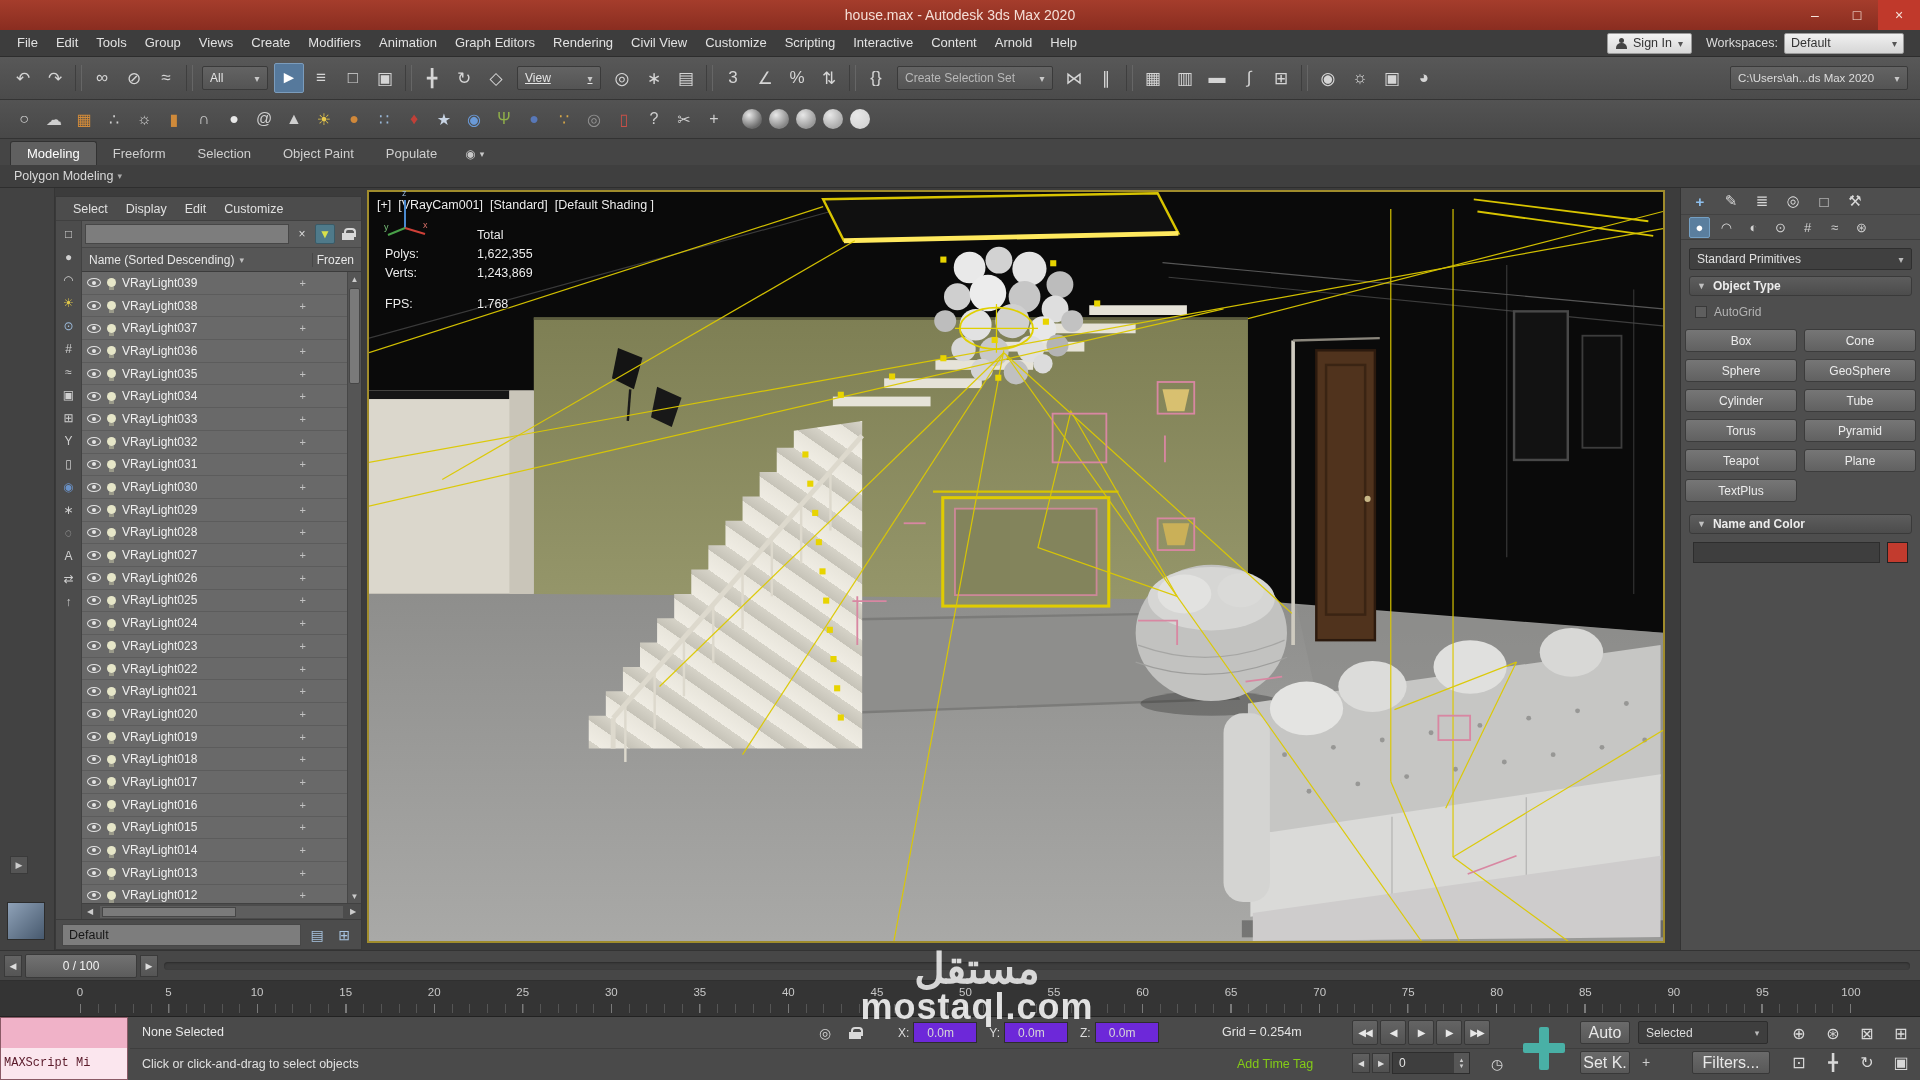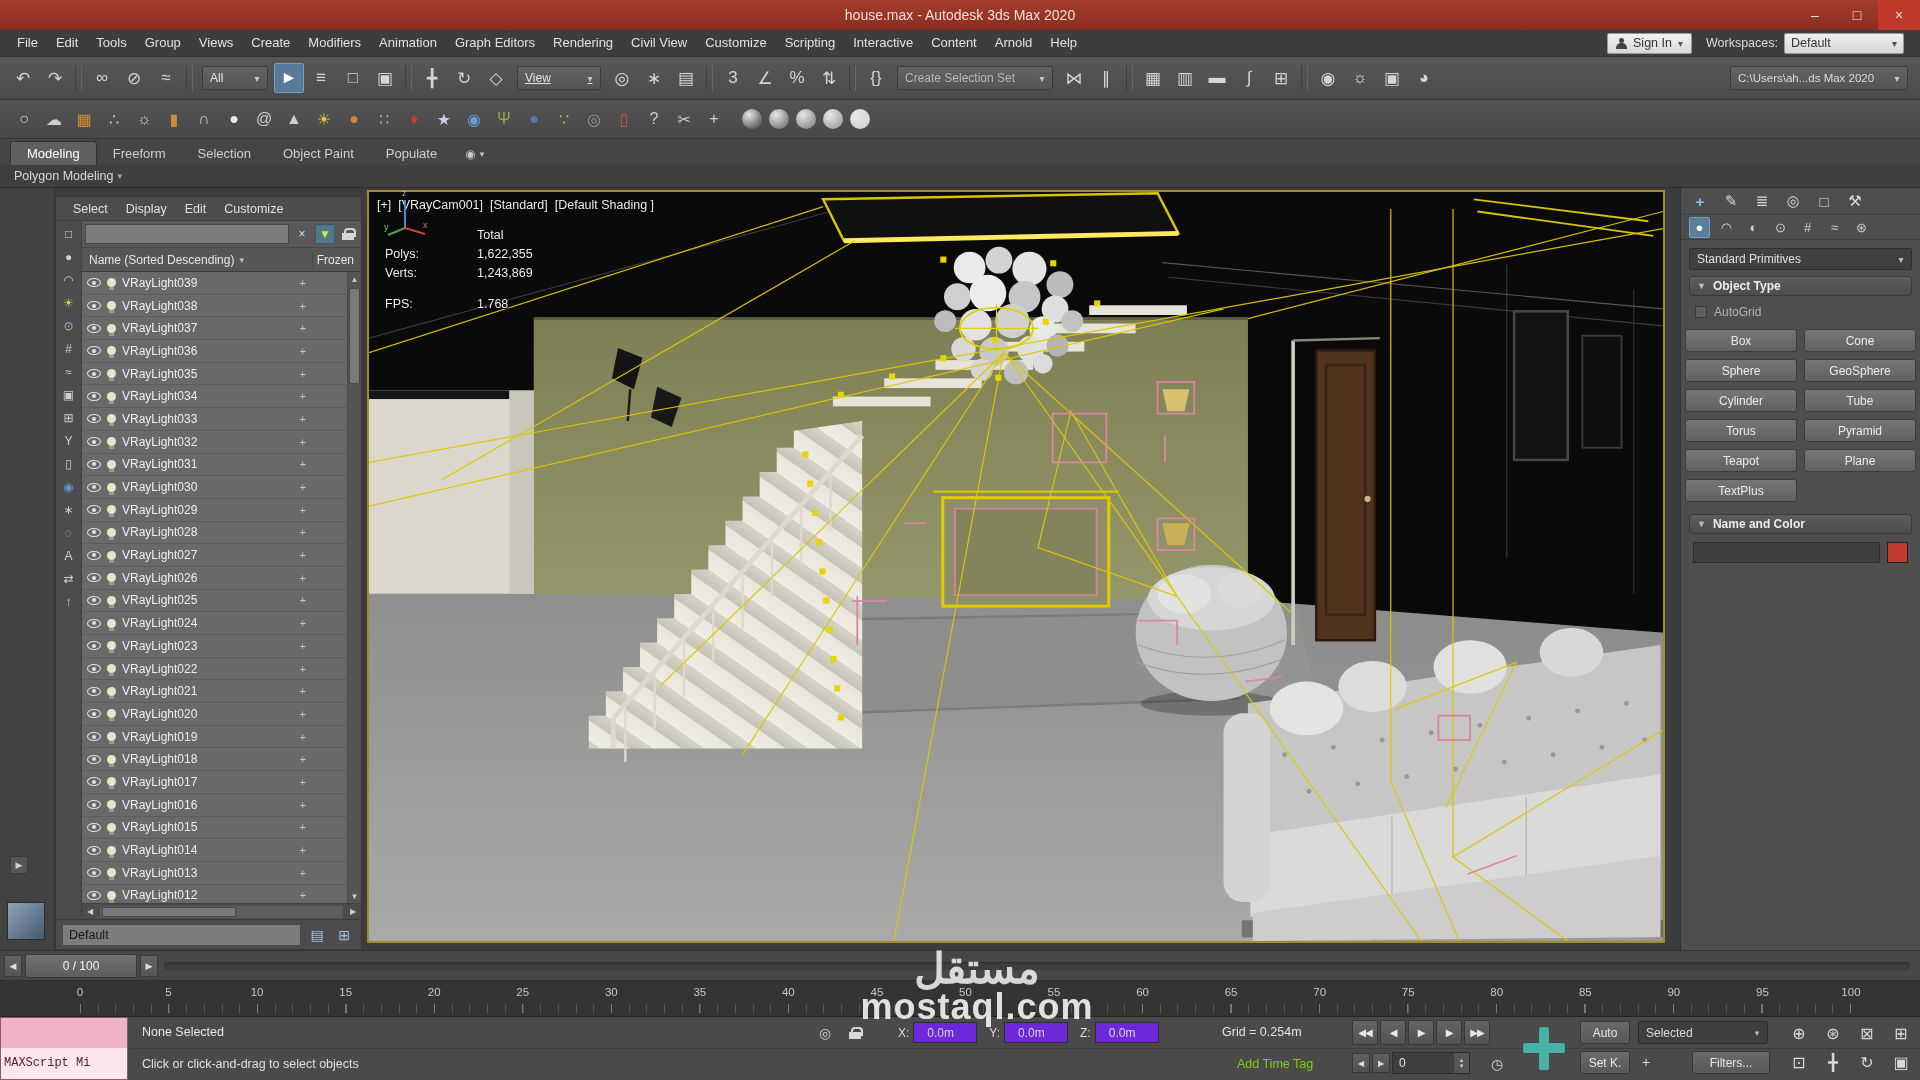--- a/index.html
+++ b/index.html
@@ -235,21 +235,21 @@
     padding-left:6px; }
   .spin { margin-left:auto; width:15px; height:100%; background:#565656; display:flex;
     flex-direction:column; align-items:center; justify-content:center; font-size:6px; color:#ccc; }
   .sb-clock { position:absolute; left:1486px; top:36px; }
   .setkeys { position:absolute; left:1520px; top:5px; width:48px; height:53px; position:absolute; }
   .setkeys::before { content:""; position:absolute; left:19px; top:5px; width:10px; height:43px;
     background:#49b0a6; border-radius:2px; }
   .setkeys::after { content:""; position:absolute; left:3px; top:21px; width:42px; height:10px;
     background:#49b0a6; border-radius:2px; }
   .sb-small-btn { background:linear-gradient(#6a6a6a,#585858); border:1px solid #383838;
-    border-radius:2px; color:#e8e8e8; font-size:12px; display:flex; align-items:center;
+    border-radius:2px; color:#e8e8e8; font-size:16px; display:flex; align-items:center;
     justify-content:center; }
   .sb-auto { position:absolute; left:1580px; top:4px; width:50px; height:23px; }
   .sb-setk { position:absolute; left:1580px; top:34px; width:50px; height:23px; }
   .sb-selected { position:absolute; left:1638px; top:4px; width:130px; height:23px; background:#3e3e3e;
     border:1px solid #2d2d2d; border-radius:2px; color:#dcdcdc; font-size:12px; display:flex;
     align-items:center; padding:0 2px 0 7px; }
   .sb-selected .arrow { margin-left:auto; width:16px; text-align:center; font-size:9px; color:#bbb; }
   .sb-keyicon { position:absolute; left:1642px; top:37px; color:#cfcfcf; font-size:14px; }
   .sb-filters { position:absolute; left:1692px; top:34px; width:78px; height:23px; }
   .sb-nav { position:absolute; left:1782px; top:2px; display:grid;

